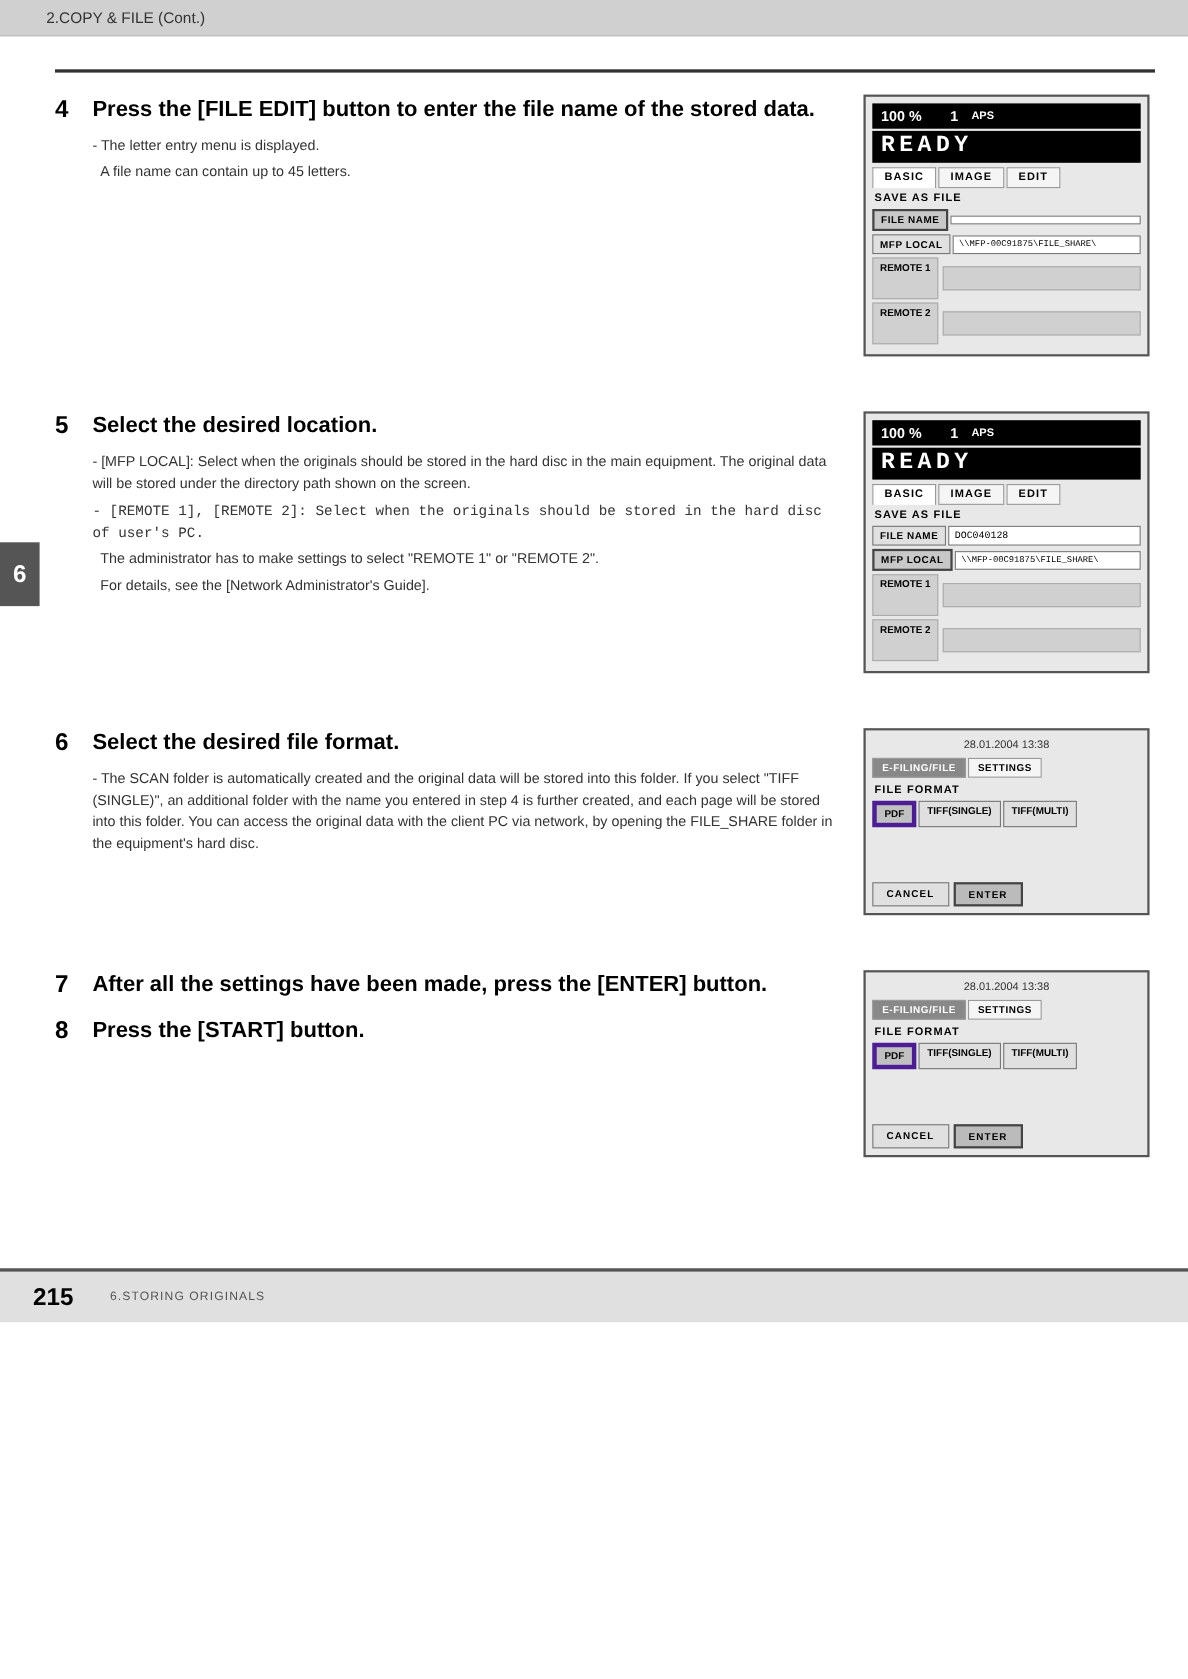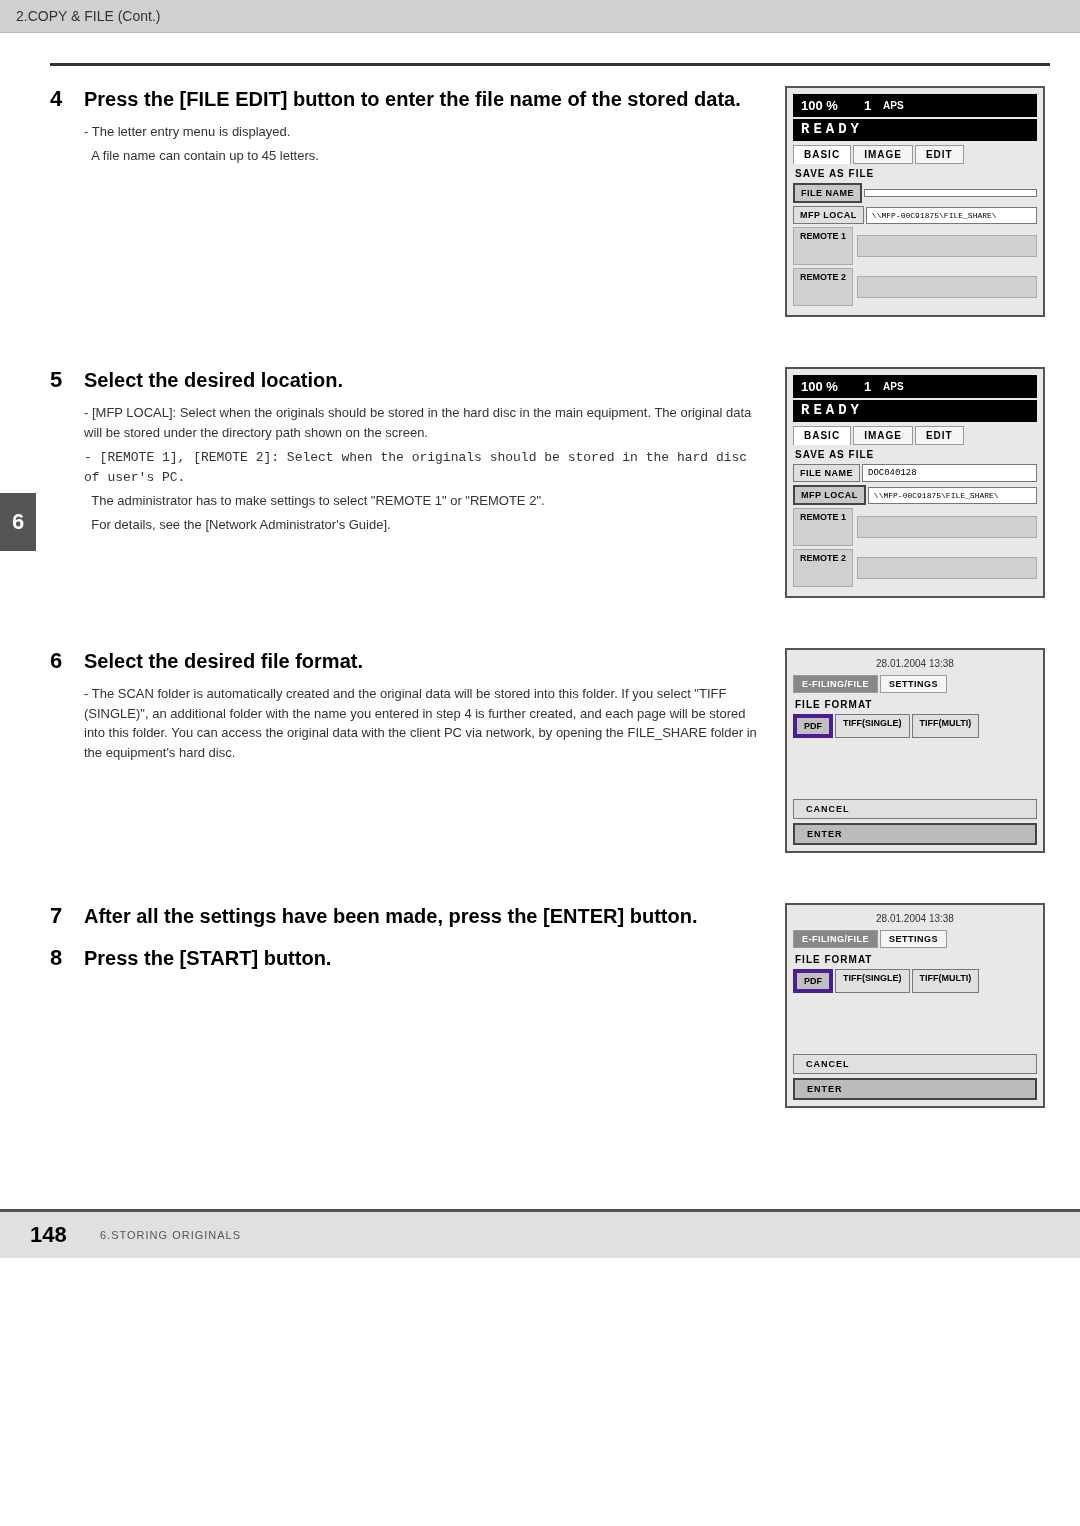--- a/index.html
+++ b/index.html
@@ -9,21 +9,21 @@
       background: #fff;
       font-family: Arial, Helvetica, sans-serif;
       font-size: 14px;
       color: #000;
       position: relative;
     }
 
     
     .top-header {
       background: #d0d0d0;
-      padding: 8px 16px;
+      padding: 8px 42px;
       font-size: 14px;
       color: #333;
       border-bottom: 1px solid #bbb;
     }
 
     
     .step-section {
       margin-bottom: 30px;
     }
 
@@ -76,21 +76,21 @@
       color: #fff;
       padding: 4px 8px;
       font-size: 13px;
       font-weight: bold;
       margin-bottom: 2px;
     }
 
     .screen-ready {
       background: #000;
       color: #fff;
-      font-size: 14px;
+      font-size: 21px;
       font-weight: bold;
       letter-spacing: 4px;
       padding: 2px 8px 4px 8px;
       margin-bottom: 4px;
       font-family: 'Courier New', monospace;
     }
 
     .screen-tabs {
       display: flex;
       gap: 2px;
@@ -201,22 +201,21 @@
     }
 
     .screen-format-btn.active {
       background: #c0c0c0;
       border: 4px solid #4c1d95;
     }
 
     .screen-action-row {
       display: flex;
       gap: 4px;
-      margin-top: 23px;
-      flex-direction: column;
+      margin-top: 12px;
     }
 
     .screen-action-btn {
       border: 1px solid #777;
       background: #e0e0e0;
       padding: 4px 12px;
       font-size: 9px;
       font-weight: bold;
       text-transform: uppercase;
       letter-spacing: 1px;
@@ -472,17 +471,17 @@
 
 </div>
 
 <div style="position:absolute; top:460px; left:0; background:#555; color:#fff;
             width:36px; padding:16px 0; display:flex; align-items:center;
             justify-content:center;">
   <span style="font-size:22px; font-weight:bold;">6</span>
 </div>
 
 <div class="bottom-footer">
-  <span class="footer-page-num">148</span>
+  <span class="footer-page-num">215</span>
   <span class="footer-section-text">6.STORING ORIGINALS</span>
 </div>
 
 </div>
 
 </body></html>

